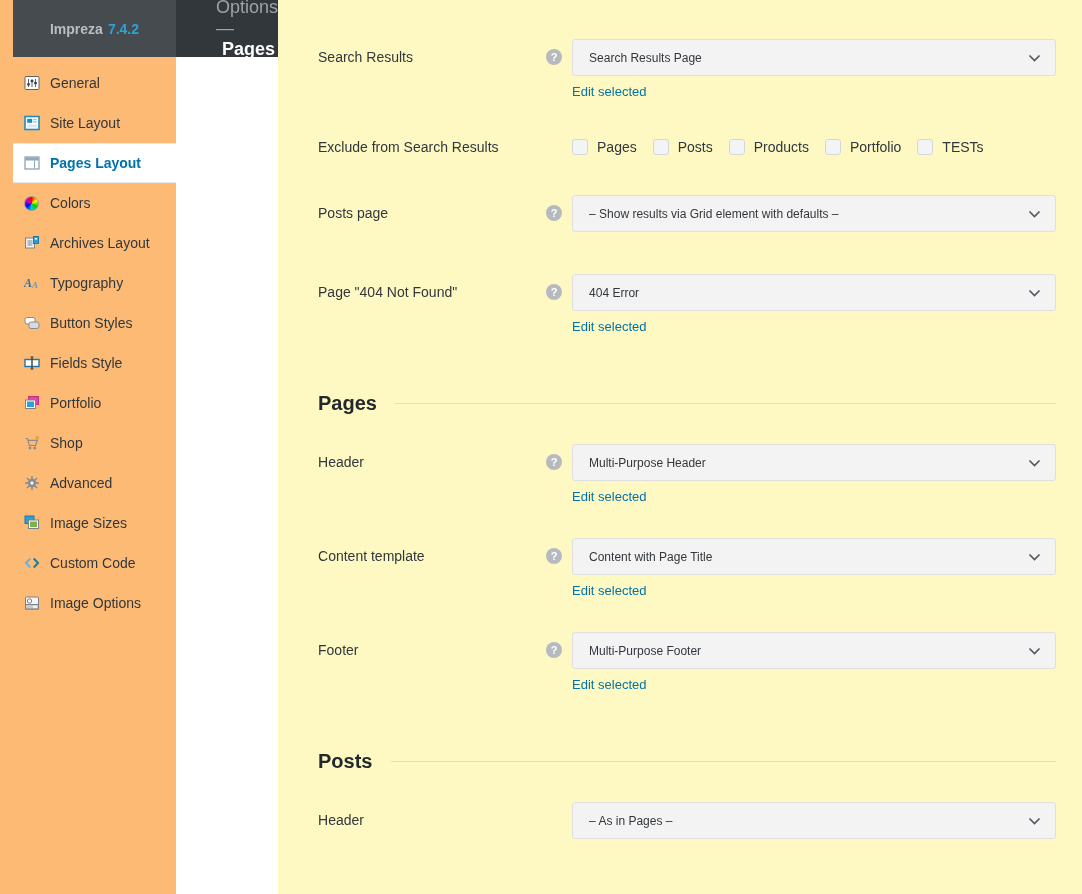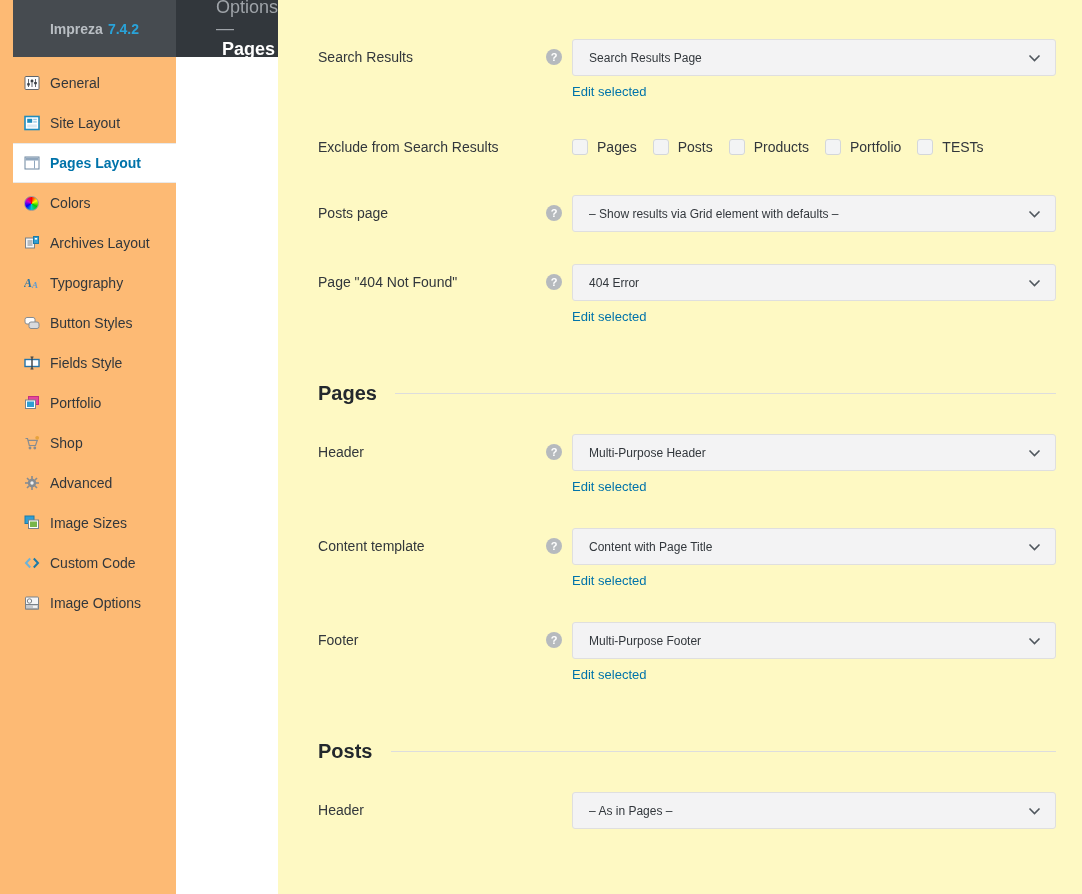--- a/index.html
+++ b/index.html
@@ -46,21 +46,21 @@
   .top-bar {
     height: 57px; flex: 0 0 57px; background: #32373c;
     display: flex; align-items: center; padding-left: 40px;
   }
   .top-bar h1 { font-size: 18px; font-weight: 400; color: #9ea3a8; }
   .top-bar h1 strong { color: #fff; font-weight: 600; margin-left: 6px; }
 
   .content { flex: 1; background: #fef9c3; padding: 39px 26px 0 40px; overflow: hidden; }
 
   
-  .field-row { display: flex; align-items: flex-start; margin-bottom: 32px; }
+  .field-row { display: flex; align-items: flex-start; margin-bottom: 42px; }
   .field-row.has-edit { margin-bottom: 33px; }
   .field-label {
     width: 228px; flex: 0 0 228px;
     font-size: 14px; color: #32373c; line-height: 37px;
   }
   .help-col { width: 16px; flex: 0 0 16px; margin-right: 10px; padding-top: 10px; }
   .help-icon {
     display: block; width: 16px; height: 16px; border-radius: 50%;
     background: #b6babe; color: #fff; font-size: 11px; font-weight: bold;
     line-height: 16px; text-align: center; cursor: pointer; user-select: none;

